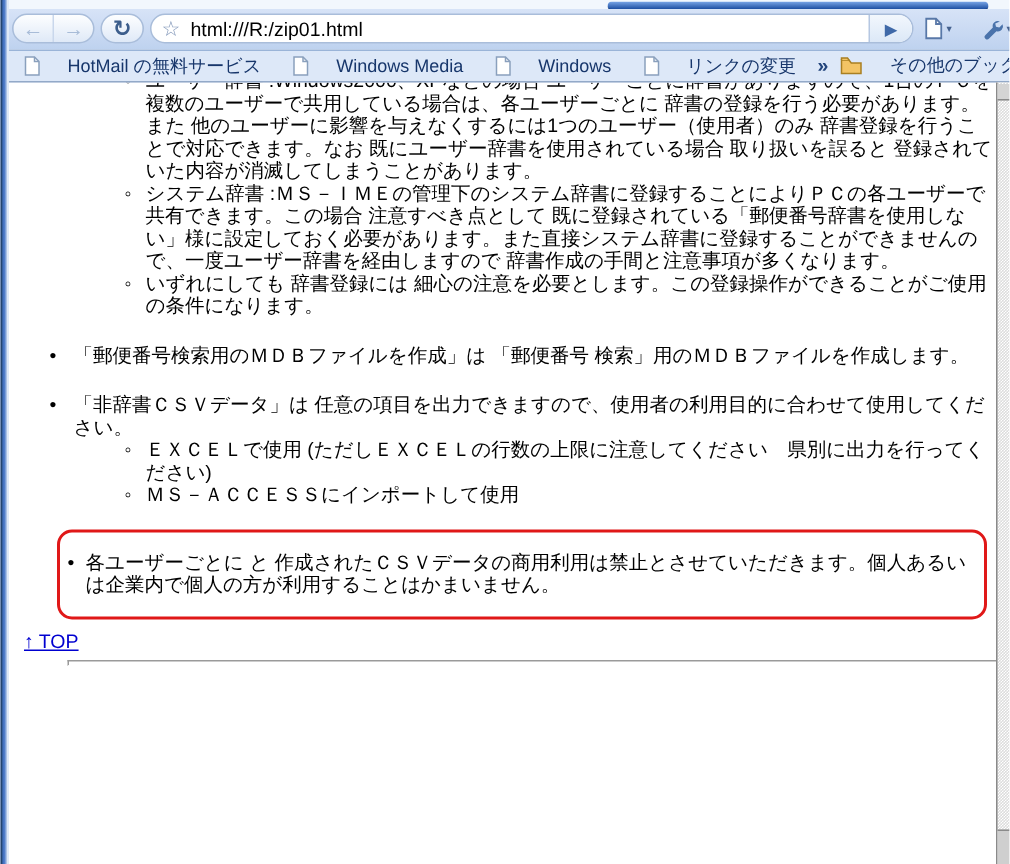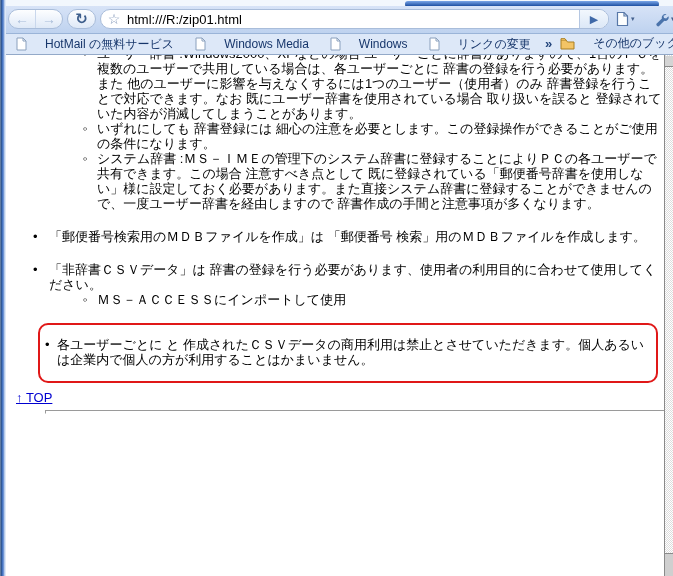--- a/index.html
+++ b/index.html
@@ -194,28 +194,29 @@
       </span>
       <span class="lbl">その他のブックマーク</span>
     </div>
   </div>
 </div>
 
 <div class="content">
   <div class="scrolled">
     <div class="sub">
       <div class="li2">ユーザー辞書 :Windows2000、XPなどの場合 ユーザーごとに辞書がありますので、1台のＰＣを複数のユーザーで共用している場合は、各ユーザーごとに 辞書の登録を行う必要があります。また 他のユーザーに影響を与えなくするには1つのユーザー（使用者）のみ 辞書登録を行うことで対応できます。なお 既にユーザー辞書を使用されている場合 取り扱いを誤ると 登録されていた内容が消滅してしまうことがあります。</div>
+      <div class="li2">システム辞書 :ＭＳ－ＩＭＥの管理下のシステム辞書に登録することによりＰＣの各ユーザーで共有できます。この場合 注意すべき点として 既に登録されている「郵便番号辞書を使用しない」様に設定しておく必要があります。また直接システム辞書に登録することができませんので、一度ユーザー辞書を経由しますので 辞書作成の手間と注意事項が多くなります。</div>
       <div class="li2">いずれにしても 辞書登録には 細心の注意を必要とします。この登録操作ができることがご使用の条件になります。</div>
-      <div class="li2">システム辞書 :ＭＳ－ＩＭＥの管理下のシステム辞書に登録することによりＰＣの各ユーザーで共有できます。この場合 注意すべき点として 既に登録されている「郵便番号辞書を使用しない」様に設定しておく必要があります。また直接システム辞書に登録することができませんので、一度ユーザー辞書を経由しますので 辞書作成の手間と注意事項が多くなります。</div>
     </div>
 
     <div class="li1">「郵便番号検索用のＭＤＢファイルを作成」は 「郵便番号 検索」用のＭＤＢファイルを作成します。</div>
 
-    <div class="li1">「非辞書ＣＳＶデータ」は 辞書の登録を行う必要があります、使用者の利用目的に合わせて使用してください。</div>
+    <div class="li1">「非辞書ＣＳＶデータ」は 任意の項目を出力できますので、使用者の利用目的に合わせて使用してください。</div>
     <div class="sub">
+      <div class="li2">ＥＸＣＥＬで使用 (ただしＥＸＣＥＬの行数の上限に注意してください　県別に出力を行ってください)</div>
       <div class="li2">ＭＳ－ＡＣＣＥＳＳにインポートして使用</div>
     </div>
 
     <div class="notice-box">
       <div class="li1">各ユーザーごとに と 作成されたＣＳＶデータの商用利用は禁止とさせていただきます。個人あるいは企業内で個人の方が利用することはかまいません。</div>
     </div>
 
     <a class="top-link">↑ TOP</a>
 
     <div class="page-hr"></div>

